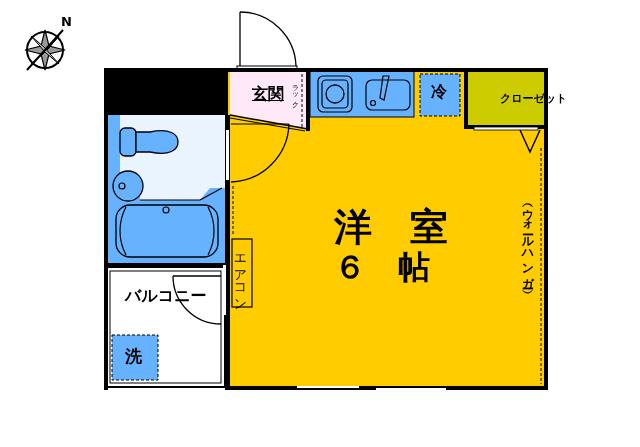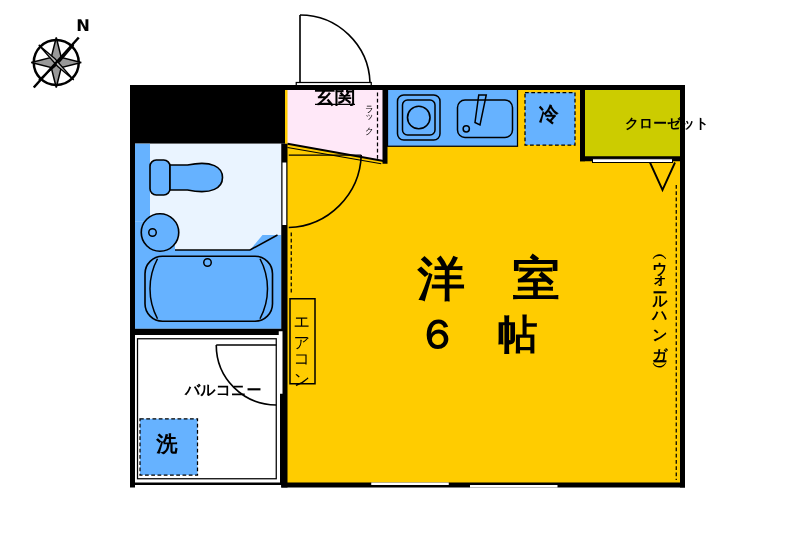--- a/index.html
+++ b/index.html
@@ -90,29 +90,29 @@
   <rect x="226" y="130" width="3" height="50" fill="#fff"></rect>
   <rect x="104" y="263" width="124" height="4" fill="#000"></rect>
   <rect x="223" y="265" width="3" height="50" fill="#fff"></rect>
 
   <rect x="297" y="386" width="62" height="2" fill="#fff"></rect>
   <rect x="376" y="388" width="70" height="2" fill="#fff"></rect>
 </svg>
 
 <div class="lbl" style="left:61px;top:15px;font-size:13px;font-family:'DejaVu Sans',sans-serif;">N</div>
 
-<div class="lbl" style="left:252px;top:69px;font-size:16px;text-decoration:underline;">玄関</div>
+<div class="lbl" style="left:252px;top:86px;font-size:16px;text-decoration:underline;">玄関</div>
 <div class="lbl vert" style="left:291px;top:80px;font-size:7px;font-weight:normal;">ラック</div>
 
 <div class="lbl" style="left:431px;top:84px;font-size:16px;">冷</div>
 
 <div class="lbl" style="left:500px;top:93px;font-size:11px;font-family:'DejaVu Sans',sans-serif;">クローゼット</div>
 
-<div class="lbl" style="left:334px;top:208px;font-size:38px;font-family:Liberation Mono, monospace;">洋　室</div>
+<div class="lbl" style="left:334px;top:208px;font-size:38px;">洋　室</div>
 <div class="lbl" style="left:334px;top:251px;font-size:32px;">６　帖</div>
 
 <div class="lbl vert" style="left:234px;top:246px;font-size:13px;font-weight:normal;">エアコン</div>
 
 <div class="lbl vert" style="left:522px;top:200px;font-size:12px;font-family:'DejaVu Sans',sans-serif;">（ウォールハンガー）</div>
 
-<div class="lbl" style="left:125px;top:306px;font-size:12px;font-family:'DejaVu Sans',sans-serif;margin-left:23px;">バルコニー</div>
+<div class="lbl" style="left:125px;top:288px;font-size:16px;font-family:'DejaVu Sans',sans-serif;">バルコニー</div>
 
 <div class="lbl" style="left:125px;top:348px;font-size:17px;">洗</div>
 
 </body></html>

